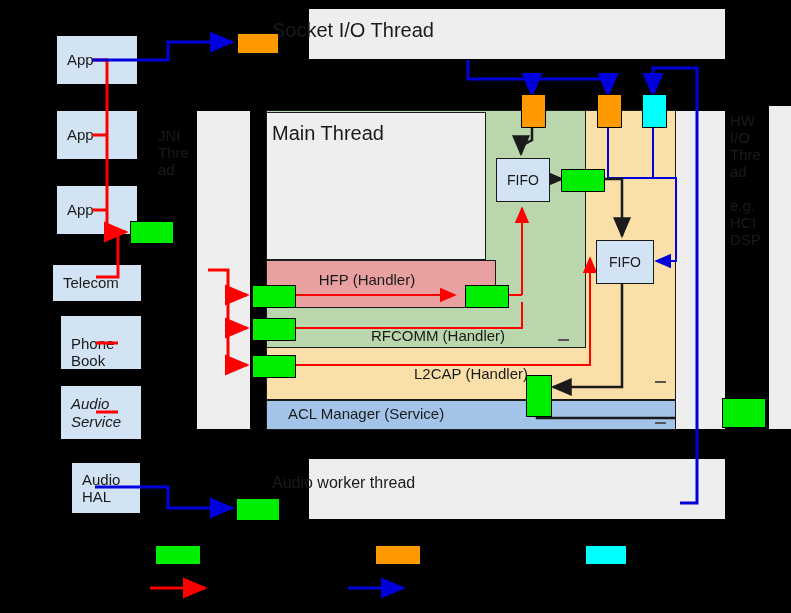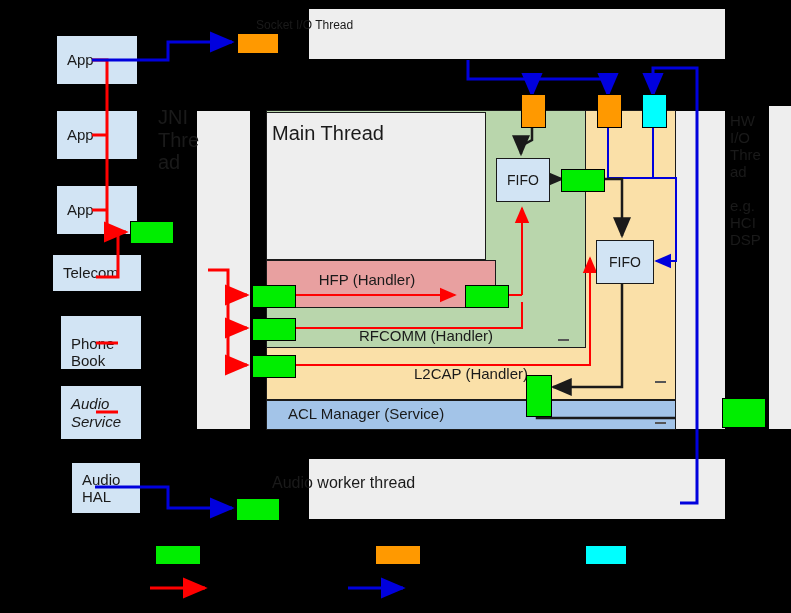--- a/index.html
+++ b/index.html
@@ -96,43 +96,43 @@
 
   <div class="box appbox" style="left:10px; top:35px; width:82px; height:50px;">
     <span>App</span>
   </div>
   <div class="box appbox" style="left:10px; top:110px; width:82px; height:50px;">
     <span>App</span>
   </div>
   <div class="box appbox" style="left:10px; top:185px; width:82px; height:50px;">
     <span>App</span>
   </div>
-  <div class="box appbox" style="left:6px; top:254px; width:90px; height:38px;">
+  <div class="box appbox" style="left:6px; top:264px; width:90px; height:38px;">
     <span>Telecom</span>
   </div>
   <div class="box appbox" style="left:14px; top:315px; width:82px; height:55px;align-items:flex-end;">
     <span>Phone
 Book</span>
   </div>
   <div class="box appbox" style="left:14px; top:385px; width:82px; height:55px;font-style:italic;">
     <span>Audio
 Service</span>
   </div>
   <div class="box appbox" style="left:25px; top:462px; width:70px; height:52px;">
     <span>Audio
 HAL</span>
   </div>
 
   <div class="box threadcol" style="left:150px; top:110px; width:55px; height:320px;"></div>
-  <div class="lbl" style="left:158px; top:106px; width:48px; font-size:20px;">JNI
+  <div class="lbl" style="left:158px; top:128px; width:48px; font-size:15px;">JNI
 Thre
 ad</div>
 
   <div class="box threadcol" style="left:262px; top:8px; width:418px; height:52px;"></div>
-  <div class="lbl" style="left:256px; top:19px; font-size:12px;">Socket I/O Thread</div>
+  <div class="lbl" style="left:272px; top:19px; font-size:20px;">Socket I/O Thread</div>
 
   <div class="box threadcol" style="left:262px; top:110px; width:418px; height:320px;"></div>
   <div class="lbl" style="left:272px; top:122px; font-size:20px; z-index:6;">Main Thread</div>
 
   <div class="box threadcol" style="left:262px; top:458px; width:418px; height:62px;"></div>
   <div class="lbl" style="left:272px; top:474px; font-size:16px;">Audio worker thread</div>
 
   <div class="box threadcol" style="left:722px; top:105px; width:58px; height:325px;"></div>
   <div class="lbl" style="left:730px; top:113px; width:52px; font-size:15px;">HW
 I/O
@@ -147,21 +147,21 @@
 
   <div class="layer" style="left:266px; top:110px; width:320px; height:238px; background:#b9d6ac; z-index:3;"></div>
 
   <div class="layer" style="left:266px; top:112px; width:220px; height:148px; background:#eeeeee; border-color:#1a1a1a; z-index:4;"></div>
 
   <div class="layer" style="left:266px; top:260px; width:230px; height:48px; background:#e8a0a0; z-index:5;"></div>
 
   <div class="layer" style="left:266px; top:400px; width:410px; height:30px; background:#a3c4e8; z-index:2;"></div>
 
   <div class="layer-title" style="left:266px; top:271px; width:202px; z-index:6;">HFP (Handler)</div>
-  <div class="layer-title" style="left:266px; top:327px; width:320px; z-index:6;">RFCOMM (Handler)</div>
+  <div class="layer-title" style="left:278px; top:327px; width:320px; z-index:6;">RFCOMM (Handler)</div>
   <div class="layer-title" style="left:266px; top:365px; width:410px; z-index:6;">L2CAP (Handler)</div>
   <div class="layer-title" style="left:266px; top:405px; width:410px; text-align:left; padding-left:22px; box-sizing:border-box; z-index:6;">ACL Manager (Service)</div>
 
   <div class="dash" style="left:558px; top:339px; z-index:7;"></div>
   <div class="dash" style="left:655px; top:381px; z-index:7;"></div>
   <div class="dash" style="left:655px; top:422px; z-index:7;"></div>
 
   <svg class="wires" viewBox="0 0 791 613" style="z-index:8;">
     <defs>
       <marker id="ar-red" markerWidth="9" markerHeight="9" refX="7.5" refY="4" orient="auto">

